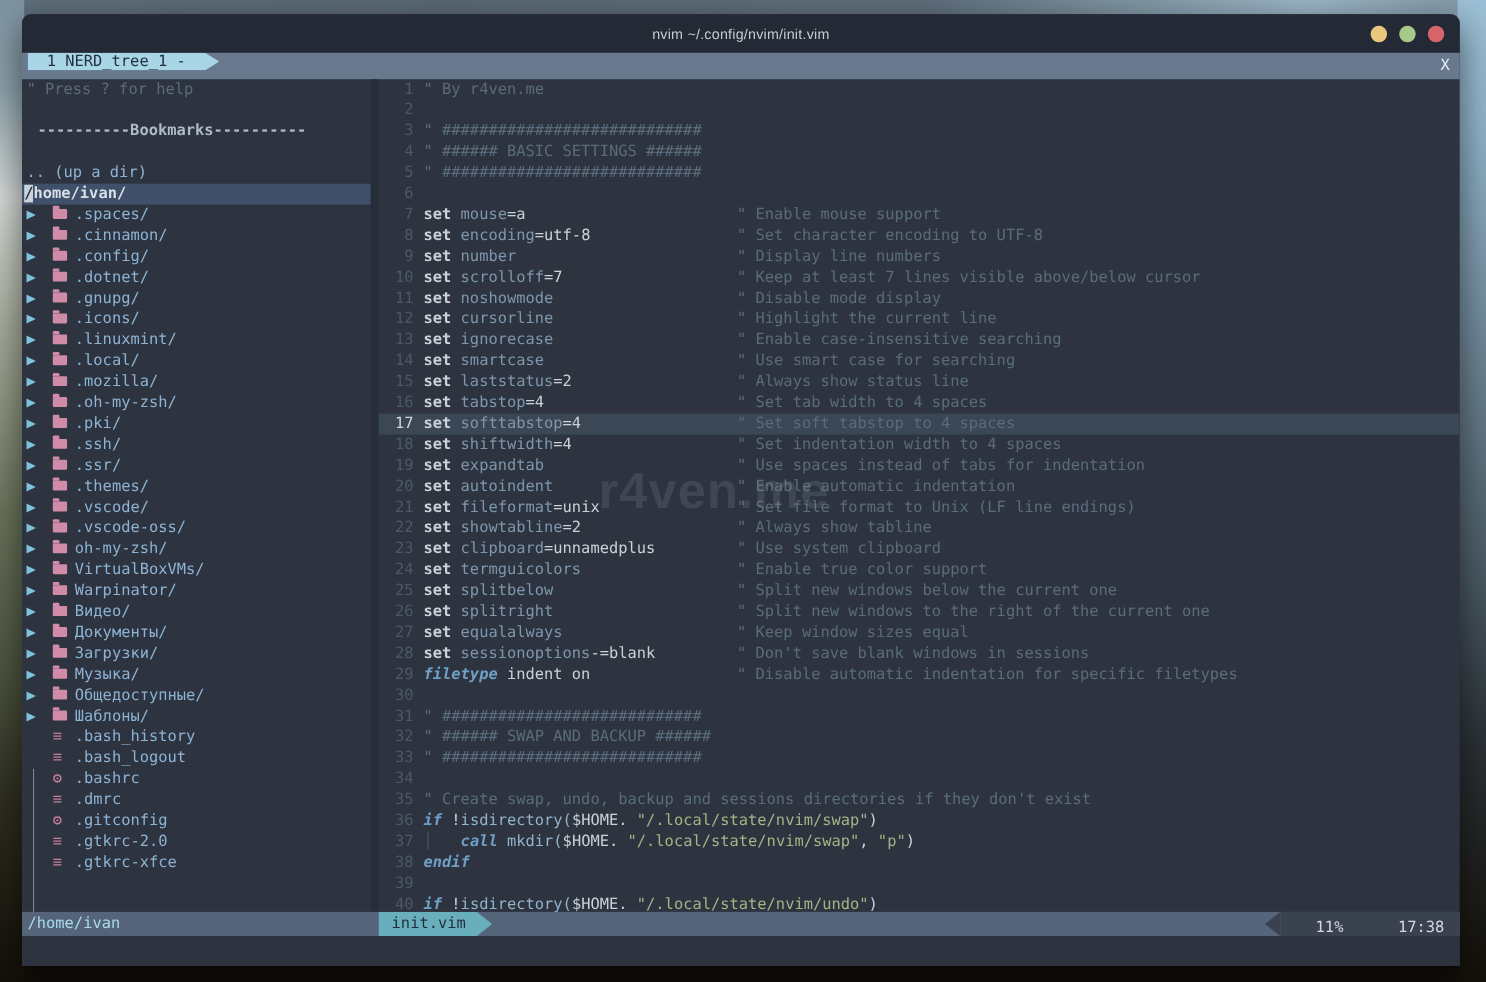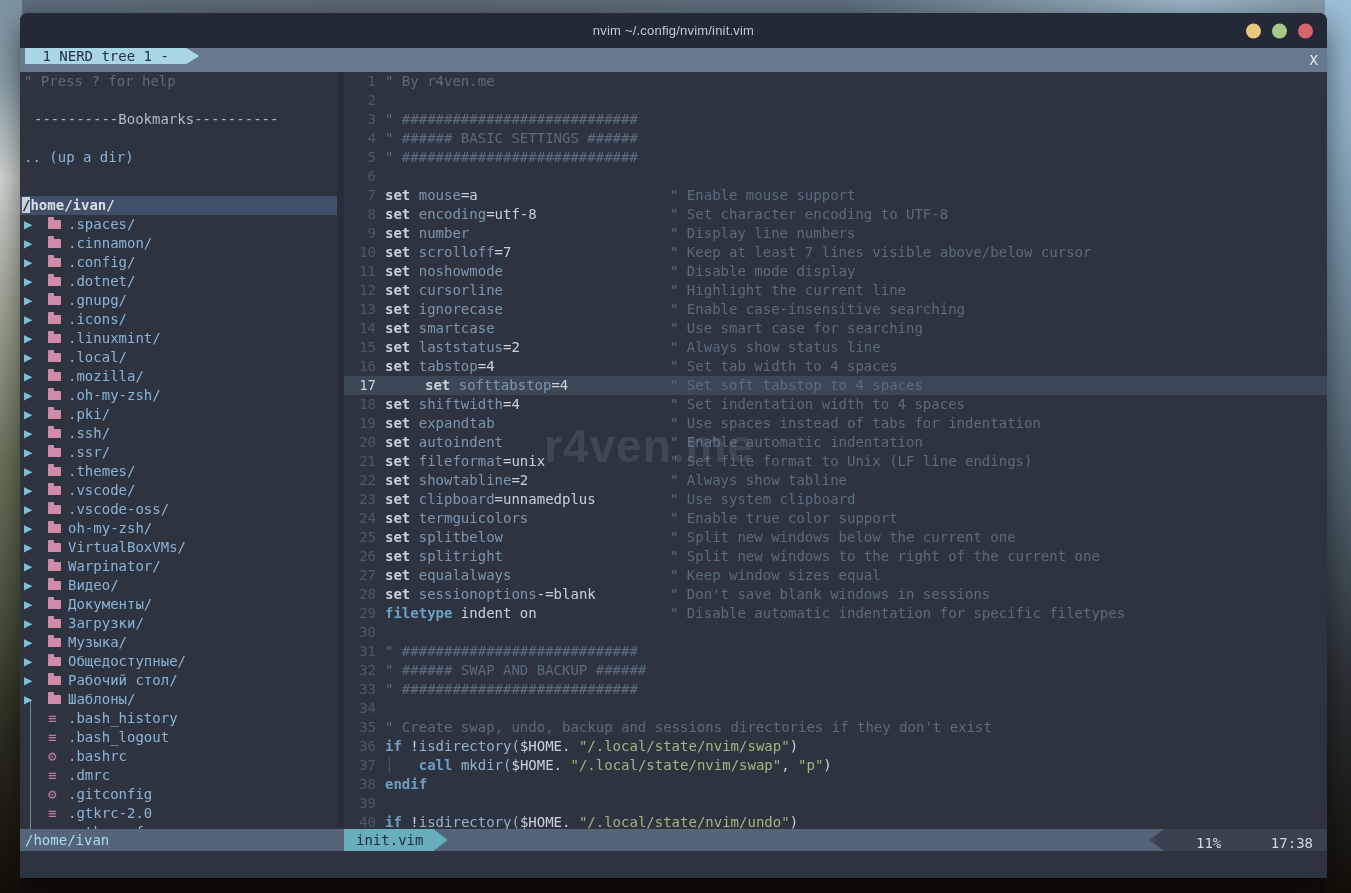--- a/index.html
+++ b/index.html
@@ -44,51 +44,51 @@
   .tabclose { position:absolute; right:9px; top:0; height:24px; line-height:24px; color:#e8edf2; font-size:14px; }
 
   .content { position:absolute; top:59px; left:0; width:100%; height:757px; display:flex; overflow:hidden; }
   .sidebar { width:317px; position:relative; overflow:hidden; }
   .vsep { width:7px; background:#272e39; }
   .editor { flex:1; position:relative; overflow:hidden; }
 
   
   .trow { height:19px; line-height:19px; font-size:14px; white-space:pre; padding-left:4px; color:#8db3d4; }
   .trow.help  { color:#5a6b7c; }
-  .trow.title { color:#aebbc8; font-weight:normal; padding-left:14px; }
+  .trow.title { color:#aebbc8; font-weight:bold; padding-left:14px; }
   .trow.updir { color:#8db3d4; }
-  .trow.root  { background:#41506a; color:#d7dfe7; font-weight:bold; padding-left:2px;margin-top:29px; }
+  .trow.root  { background:#41506a; color:#d7dfe7; font-weight:bold; padding-left:2px; }
   .cursorblock { background:#c9d3dd; color:#2d3440; }
   .arrow { display:inline-block; width:24px; color:#7fc0db; }
   .ficon { display:inline-block; width:20px; color:#c47da0; }
   .ficon.folder { position:relative; }
   .ficon.folder i {
     display:inline-block; width:13px; height:9px; background:#cf8ba8; border-radius:1px;
     position:relative; top:0;
   }
   .ficon.folder i::before {
     content:""; position:absolute; left:0; top:-3px; width:6px; height:3px;
     background:#cf8ba8; border-radius:1px 1px 0 0;
   }
   .fname { color:#8db3d4; }
   .tree-guide { position:absolute; left:10px; top:627px; width:1px; height:130px; background:#93a0ac; opacity:.75; }
 
   
   .eline { height:19px; line-height:19px; font-size:14px; display:flex; position:relative; white-space:pre; }
-  .eline.cursor { background:#3c4755;gap:40px; }
+  .eline.cursor { background:#3c4755; }
   .lnum { width:32px; flex:none; text-align:right; margin-right:9px; color:#4c5866; }
   .eline.cursor .lnum { color:#ccd5de; }
   .code { white-space:pre; }
   .cmtcol { position:absolute; left:326px; top:0; }
 
   .kw    { color:#c9d2db; font-weight:bold; }
   .opt   { color:#7e96ac; }
   .val   { color:#c9d2db; }
   .cmt   { color:#5a6b7c; }
-  .stmt  { color:#6f9fc6; font-weight:bold; }
+  .stmt  { color:#6f9fc6; font-weight:bold;font-style:italic; }
   .fn    { color:#93b2cb; }
   .str   { color:#a2b584; }
   .plain { color:#c9d2db; }
   .guide { color:#4a5562; }
 
   .watermark {
     position:absolute; left:524px; top:406px; z-index:5;
     font-family:"Liberation Sans",sans-serif; font-weight:bold; font-size:46px;
     color:rgba(168,183,200,.15); letter-spacing:1px; pointer-events:none;
   }
@@ -163,21 +163,20 @@
           <div class="trow dir"><span class="arrow">▶</span><span class="ficon folder"><i></i></span><span class="fname">.vscode/</span></div>
           <div class="trow dir"><span class="arrow">▶</span><span class="ficon folder"><i></i></span><span class="fname">.vscode-oss/</span></div>
           <div class="trow dir"><span class="arrow">▶</span><span class="ficon folder"><i></i></span><span class="fname">oh-my-zsh/</span></div>
           <div class="trow dir"><span class="arrow">▶</span><span class="ficon folder"><i></i></span><span class="fname">VirtualBoxVMs/</span></div>
           <div class="trow dir"><span class="arrow">▶</span><span class="ficon folder"><i></i></span><span class="fname">Warpinator/</span></div>
           <div class="trow dir"><span class="arrow">▶</span><span class="ficon folder"><i></i></span><span class="fname">Видео/</span></div>
           <div class="trow dir"><span class="arrow">▶</span><span class="ficon folder"><i></i></span><span class="fname">Документы/</span></div>
           <div class="trow dir"><span class="arrow">▶</span><span class="ficon folder"><i></i></span><span class="fname">Загрузки/</span></div>
           <div class="trow dir"><span class="arrow">▶</span><span class="ficon folder"><i></i></span><span class="fname">Музыка/</span></div>
           <div class="trow dir"><span class="arrow">▶</span><span class="ficon folder"><i></i></span><span class="fname">Общедоступные/</span></div>
-          <div class="trow dir"><span class="arrow">▶</span><span class="ficon folder"><i></i></span><span class="fname">Рабочий стол/</span></div>
           <div class="trow dir"><span class="arrow">▶</span><span class="ficon folder"><i></i></span><span class="fname">Шаблоны/</span></div>
           <div class="trow file"><span class="arrow"> </span><span class="ficon">≡</span><span class="fname">.bash_history</span></div>
           <div class="trow file"><span class="arrow"> </span><span class="ficon">≡</span><span class="fname">.bash_logout</span></div>
           <div class="trow file"><span class="arrow"> </span><span class="ficon">⚙</span><span class="fname">.bashrc</span></div>
           <div class="trow file"><span class="arrow"> </span><span class="ficon">≡</span><span class="fname">.dmrc</span></div>
           <div class="trow file"><span class="arrow"> </span><span class="ficon">⚙</span><span class="fname">.gitconfig</span></div>
           <div class="trow file"><span class="arrow"> </span><span class="ficon">≡</span><span class="fname">.gtkrc-2.0</span></div>
           <div class="trow file"><span class="arrow"> </span><span class="ficon">≡</span><span class="fname">.gtkrc-xfce</span></div>
         </div>
       <div class="tree-guide"></div>

